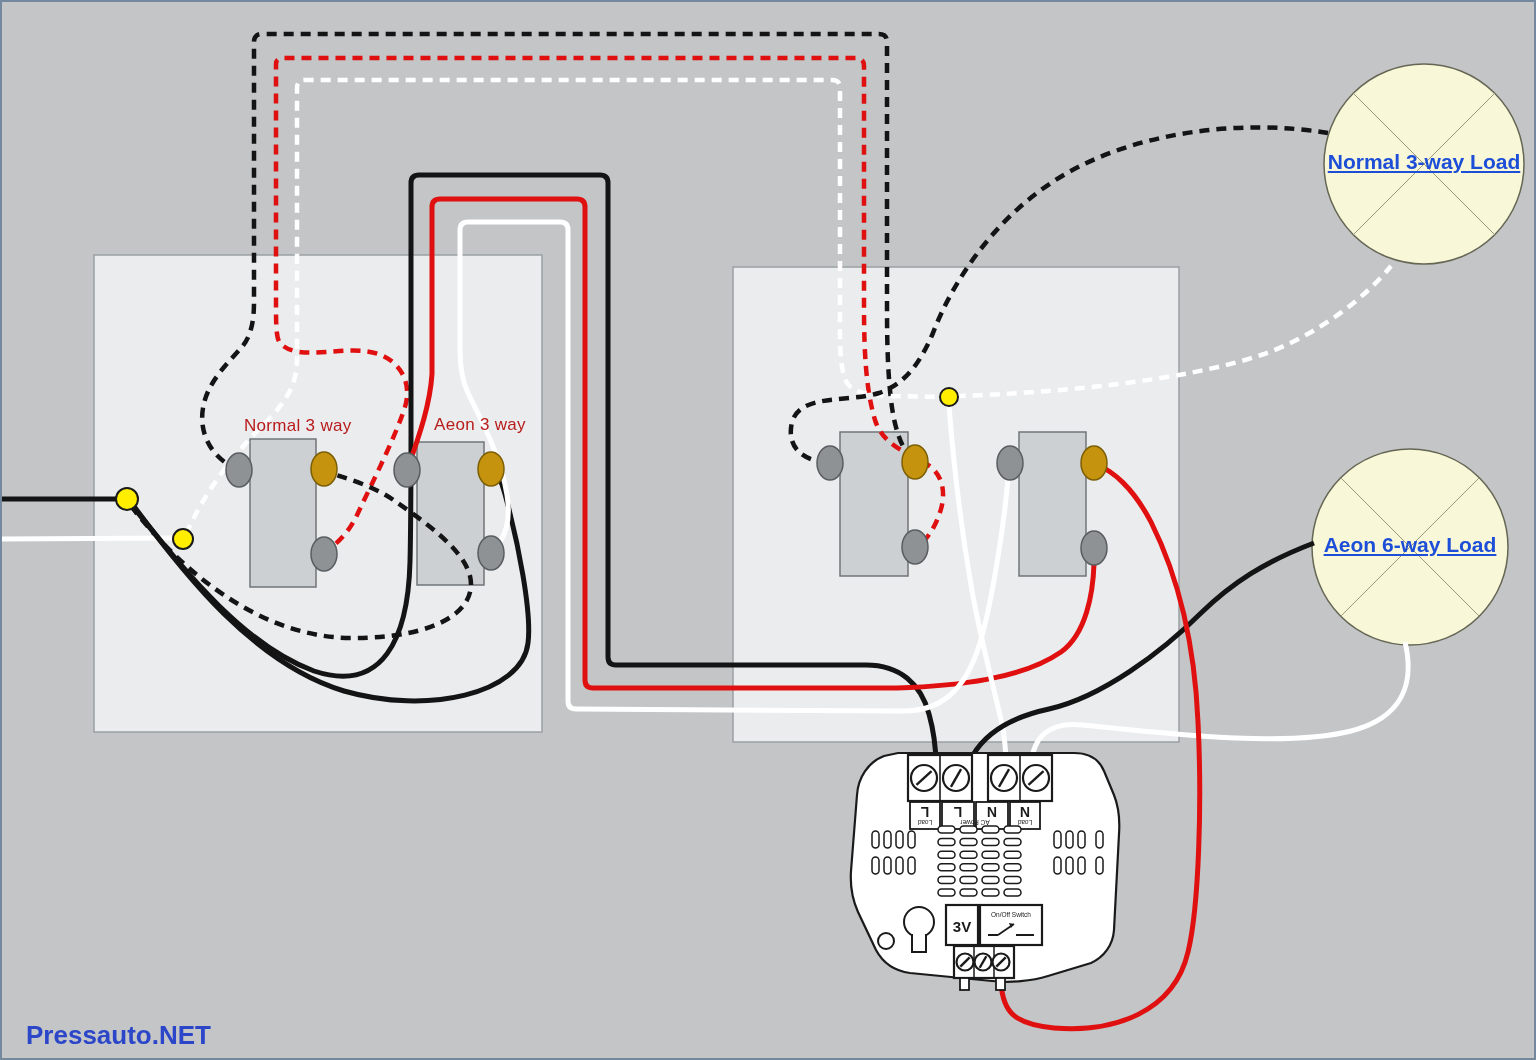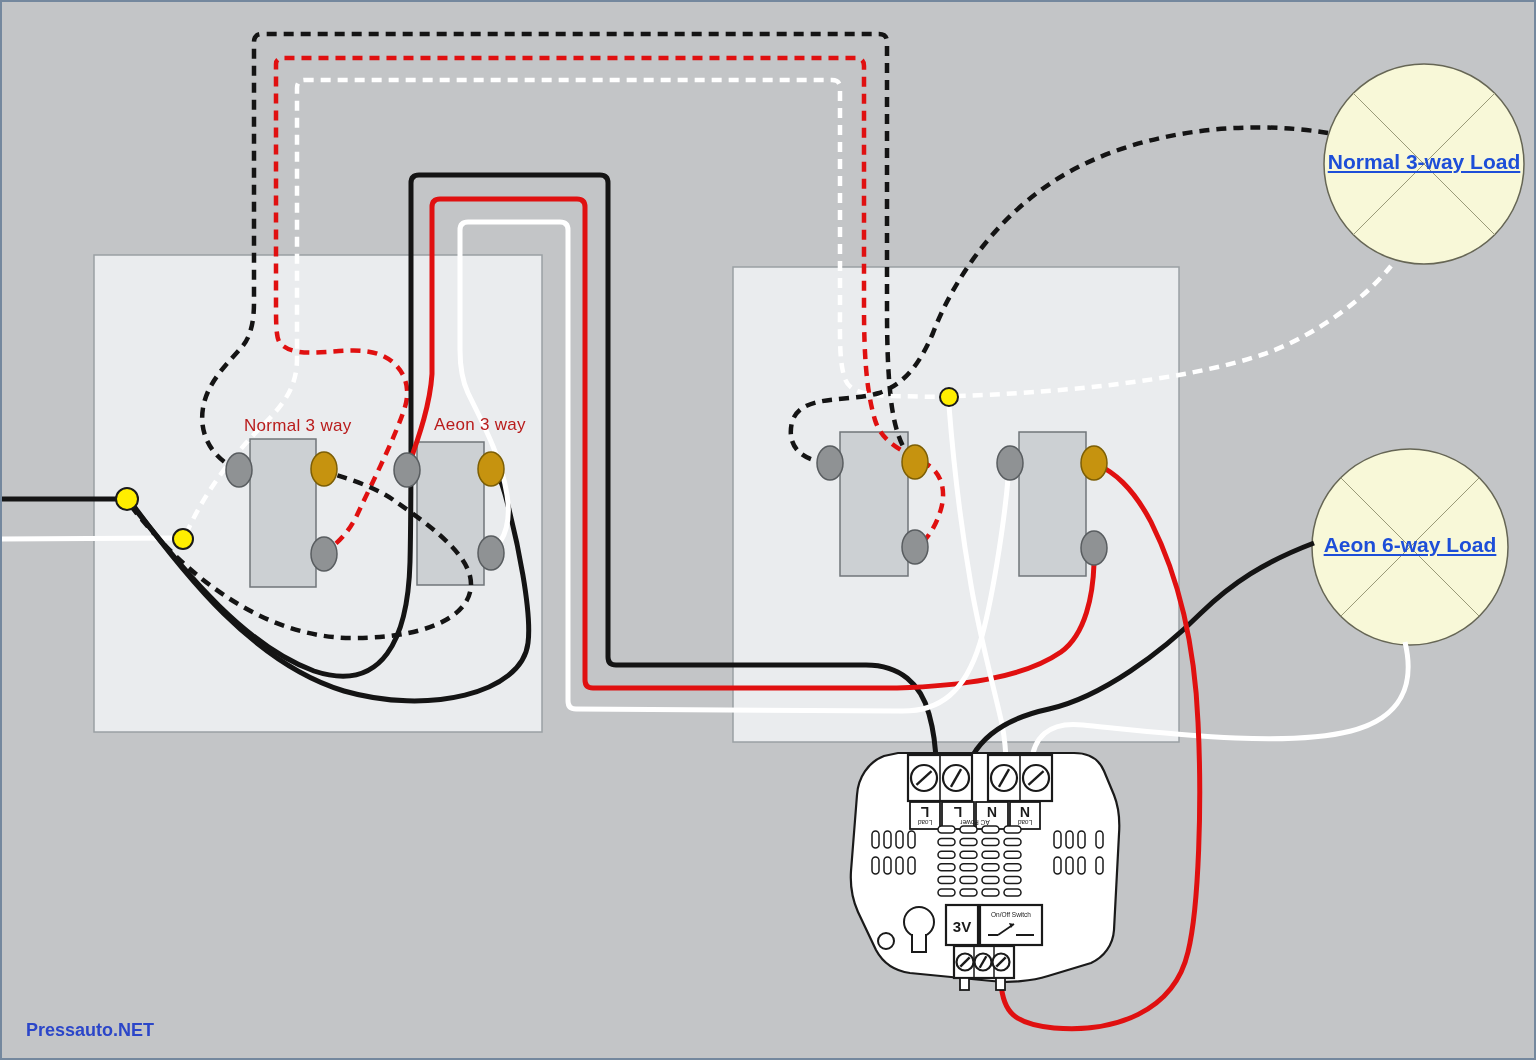--- a/index.html
+++ b/index.html
@@ -5,21 +5,21 @@
   html,body{margin:0;padding:0;background:#9aa0a6;}
   .stage{
     position:relative;width:1536px;height:1060px;overflow:hidden;
     background:#c3c5c7;border:2px solid #74889e;box-sizing:border-box;
     font-family:"Liberation Sans","DejaVu Sans",sans-serif;
   }
   svg{position:absolute;left:0;top:0;}
   .lbl{position:absolute;pointer-events:none;color:#b91c1c;}
   .switch-lbl{font-size:17px;letter-spacing:.3px;}
   .load-lbl{font-weight:bold;font-size:21px;color:#1d4ed8;text-align:center;text-decoration:underline;}
-  .watermark{font-weight:bold;font-size:18px;}
+  .watermark{font-weight:bold;font-size:26px;}
 </style>
 </head>
 <body>
 
 <div class="stage">
   <svg id="draw" width="1536" height="1060" viewBox="0 0 1536 1060">
     <g id="g-boxes">
         <rect x="92" y="253" width="448" height="477" fill="#eaecee" stroke="#9aa0a4" stroke-width="1.5"></rect>
         <rect x="731" y="265" width="446" height="475" fill="#eaecee" stroke="#9aa0a4" stroke-width="1.5"></rect>
       </g>

